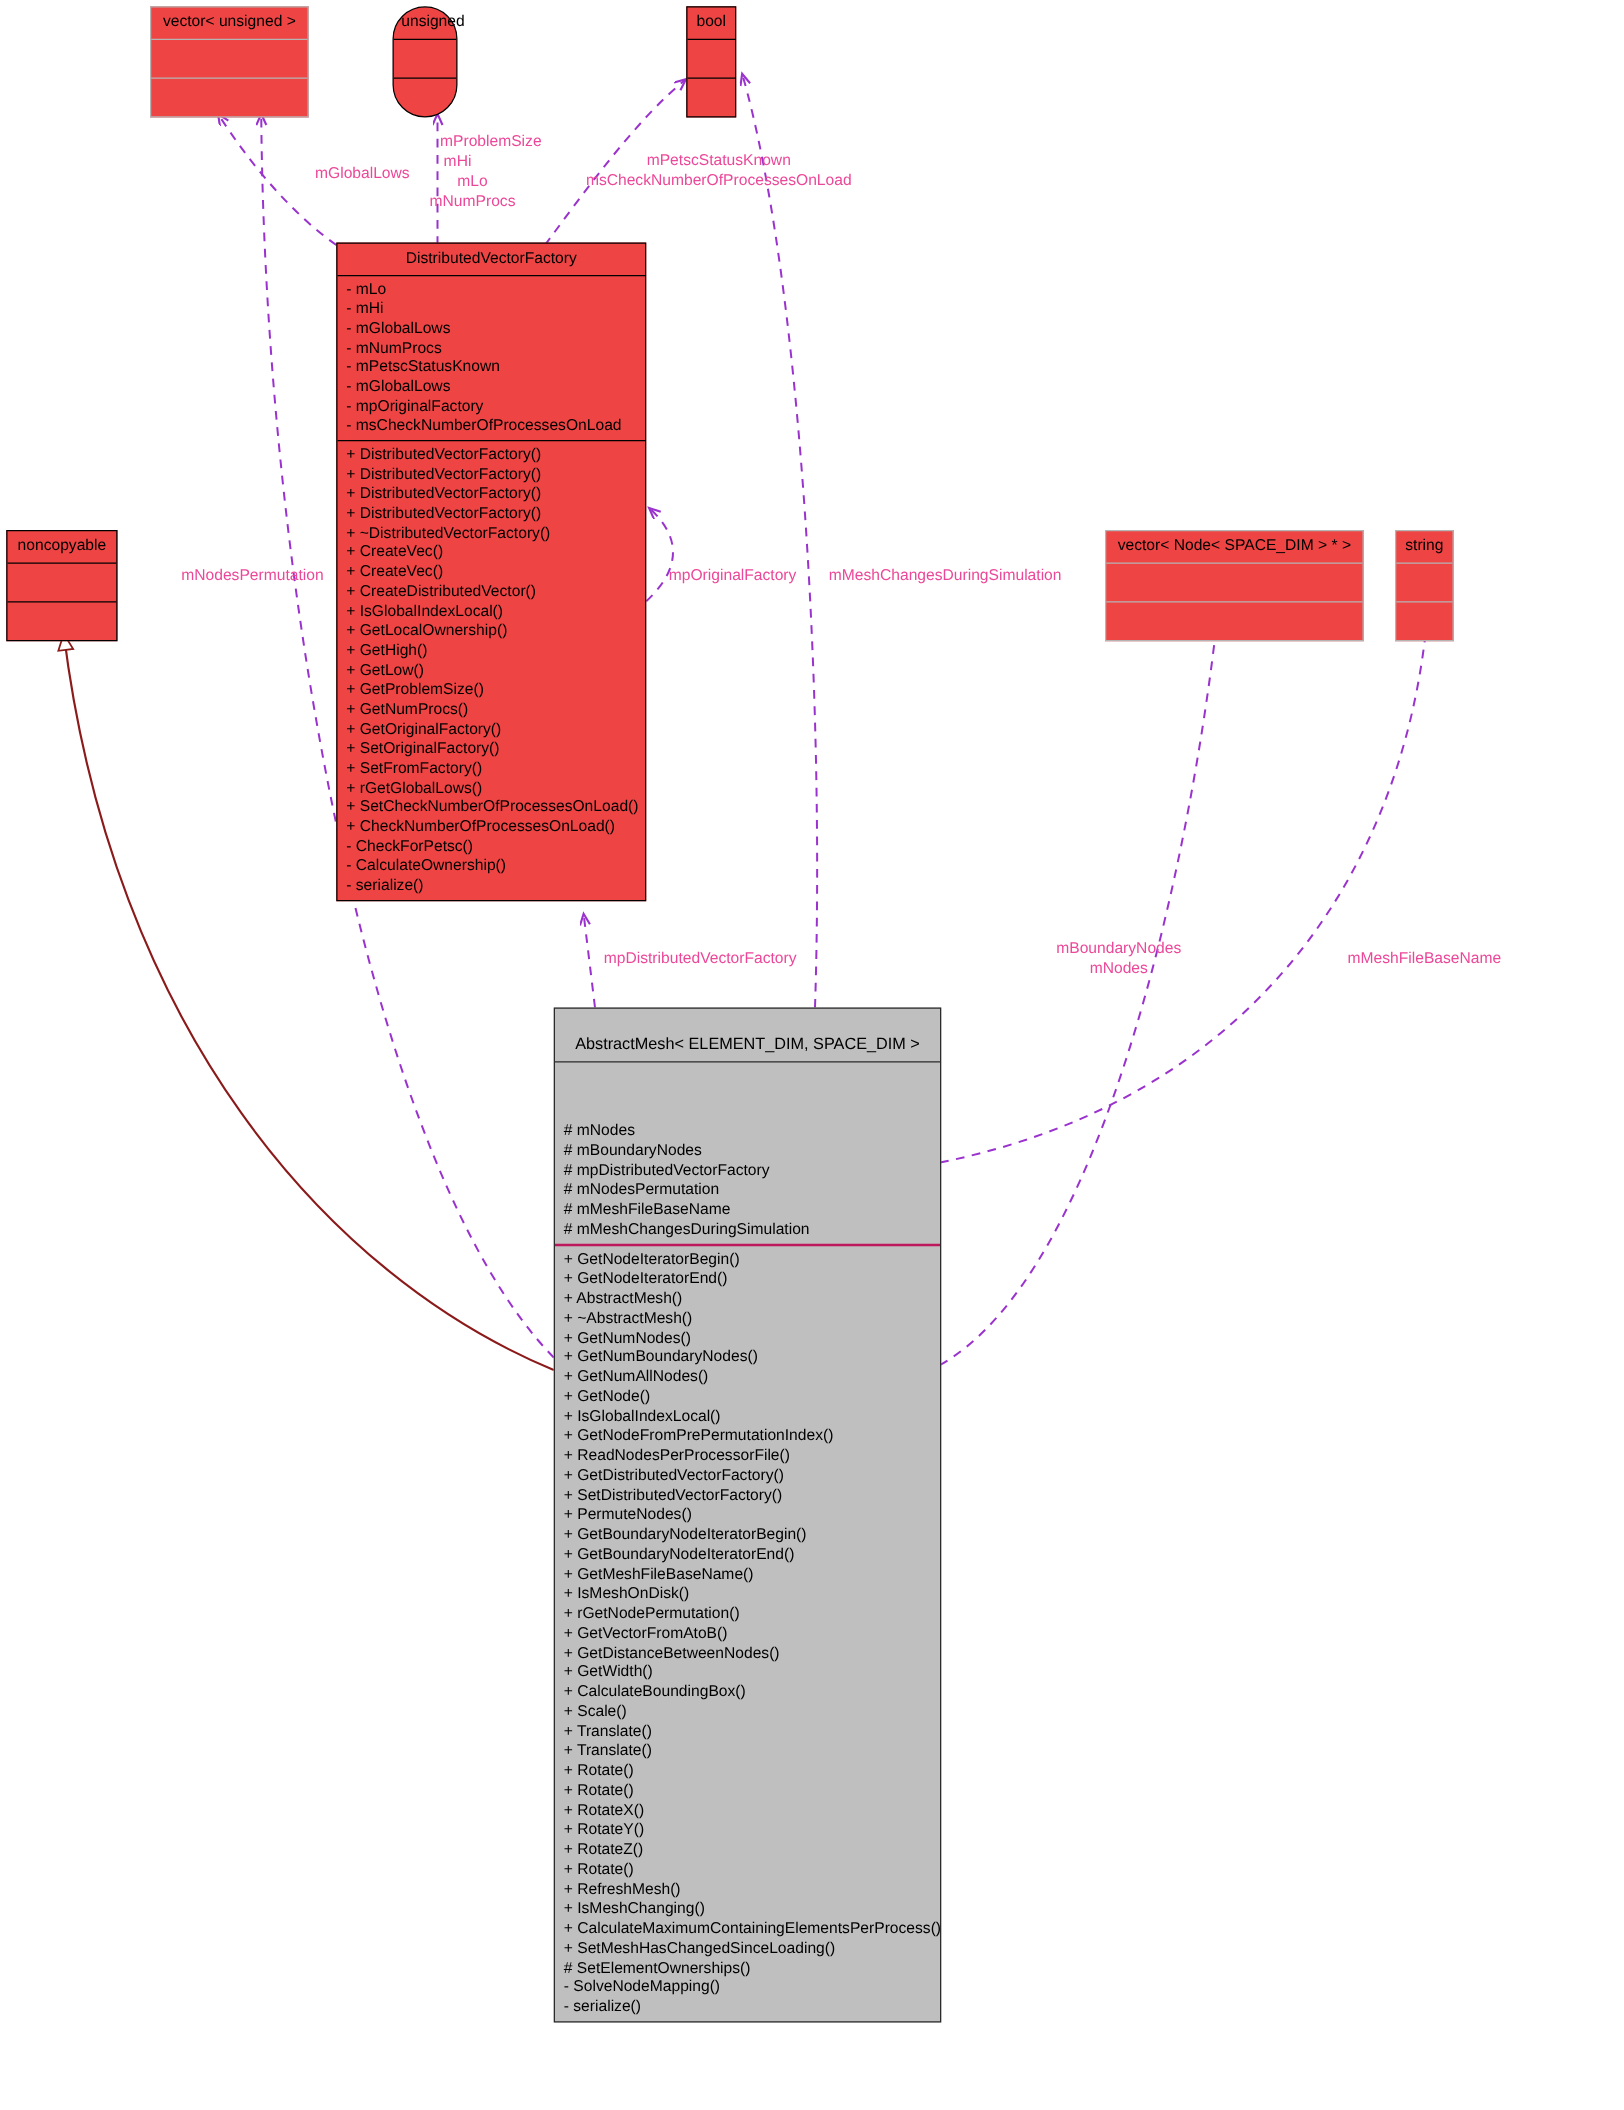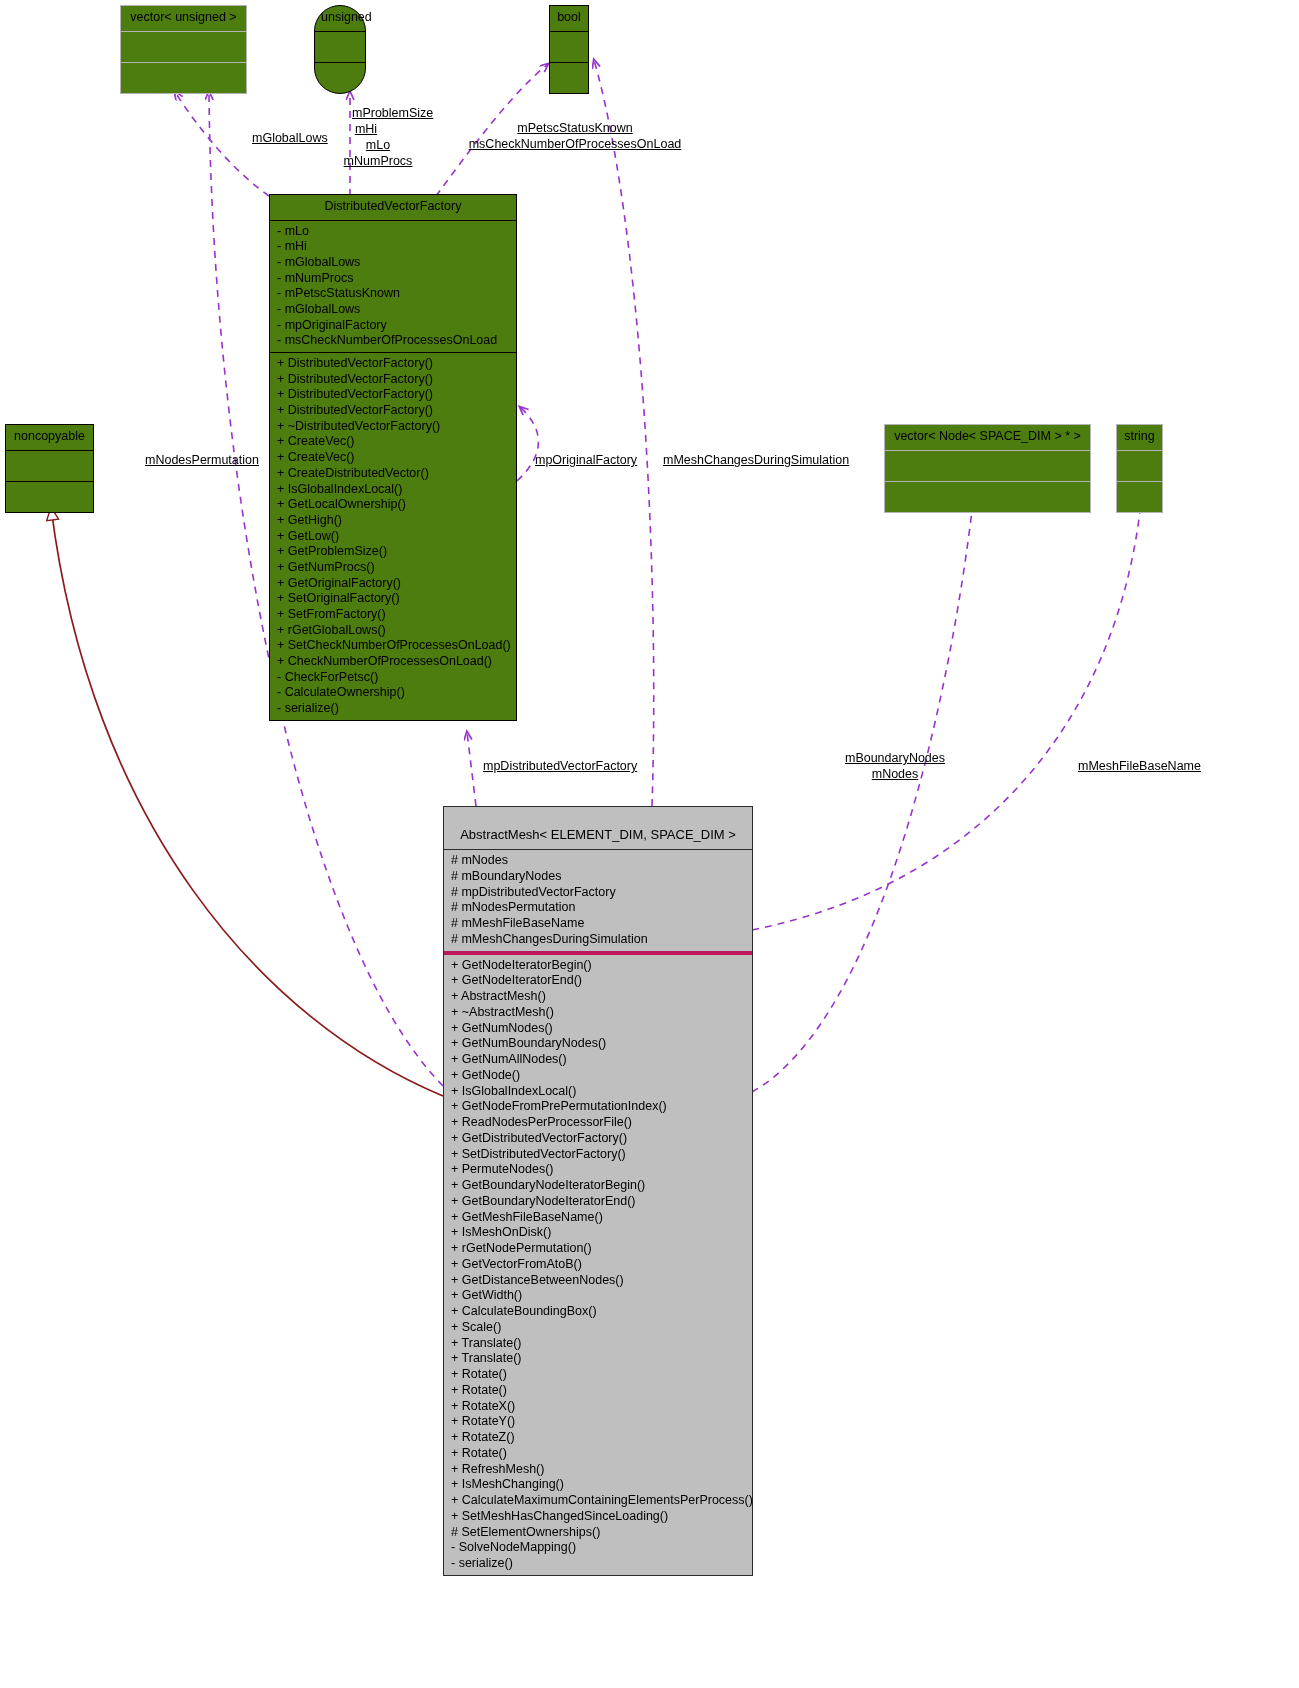--- a/index.html
+++ b/index.html
@@ -25,21 +25,21 @@
     position: absolute;
     left: 0; top: 0;
     width: 1299px;
     height: 1688px;
     pointer-events: none;
   }
   
   .node {
     position: absolute;
     box-sizing: border-box;
-    background: #4d7c0f;
+    background: #ef4444;
     border: 1px solid #000000;
     font-size: 12.5px;
     color: #000000;
     line-height: 1.24;
   }
   .node.grey {
     background: #bfbfbf;
     border: 1px solid #2b2b2b;
   }
   .node.faint {
@@ -64,41 +64,41 @@
   .node .compartment {
     padding: 3px 6px 3px 7px;
   }
   .node .compartment.bordered {
     border-bottom: 1px solid #000000;
   }
   .node.faint .compartment.bordered {
     border-bottom: 1px solid #b4b4b4;
   }
   .node.grey .compartment.bordered {
-    border-bottom: 4px solid #be185d;
+    border-bottom: 2px solid #be185d;
+    margin-top: 44px;
   }
   .node .compartment .row {
     white-space: nowrap;
     padding: 0;
     height: 15.7px;
   }
   .node.grey .compartment .row {
     height: 15.75px;
   }
   .empty-row {
     height: 24px;
   }
   
   .edge-label {
     position: absolute;
     font-size: 12.5px;
-    color: #000000;
+    color: #ec4899;
     white-space: nowrap;
     line-height: 1.25;
-    text-decoration: underline;
   }
   .edge-label.center { text-align: center; }
 </style>
 </head>
 <body>
 
 <div id="canvas">
 
   <svg class="edges" viewBox="0 0 1299 1688" xmlns="http://www.w3.org/2000/svg">
     <defs>

